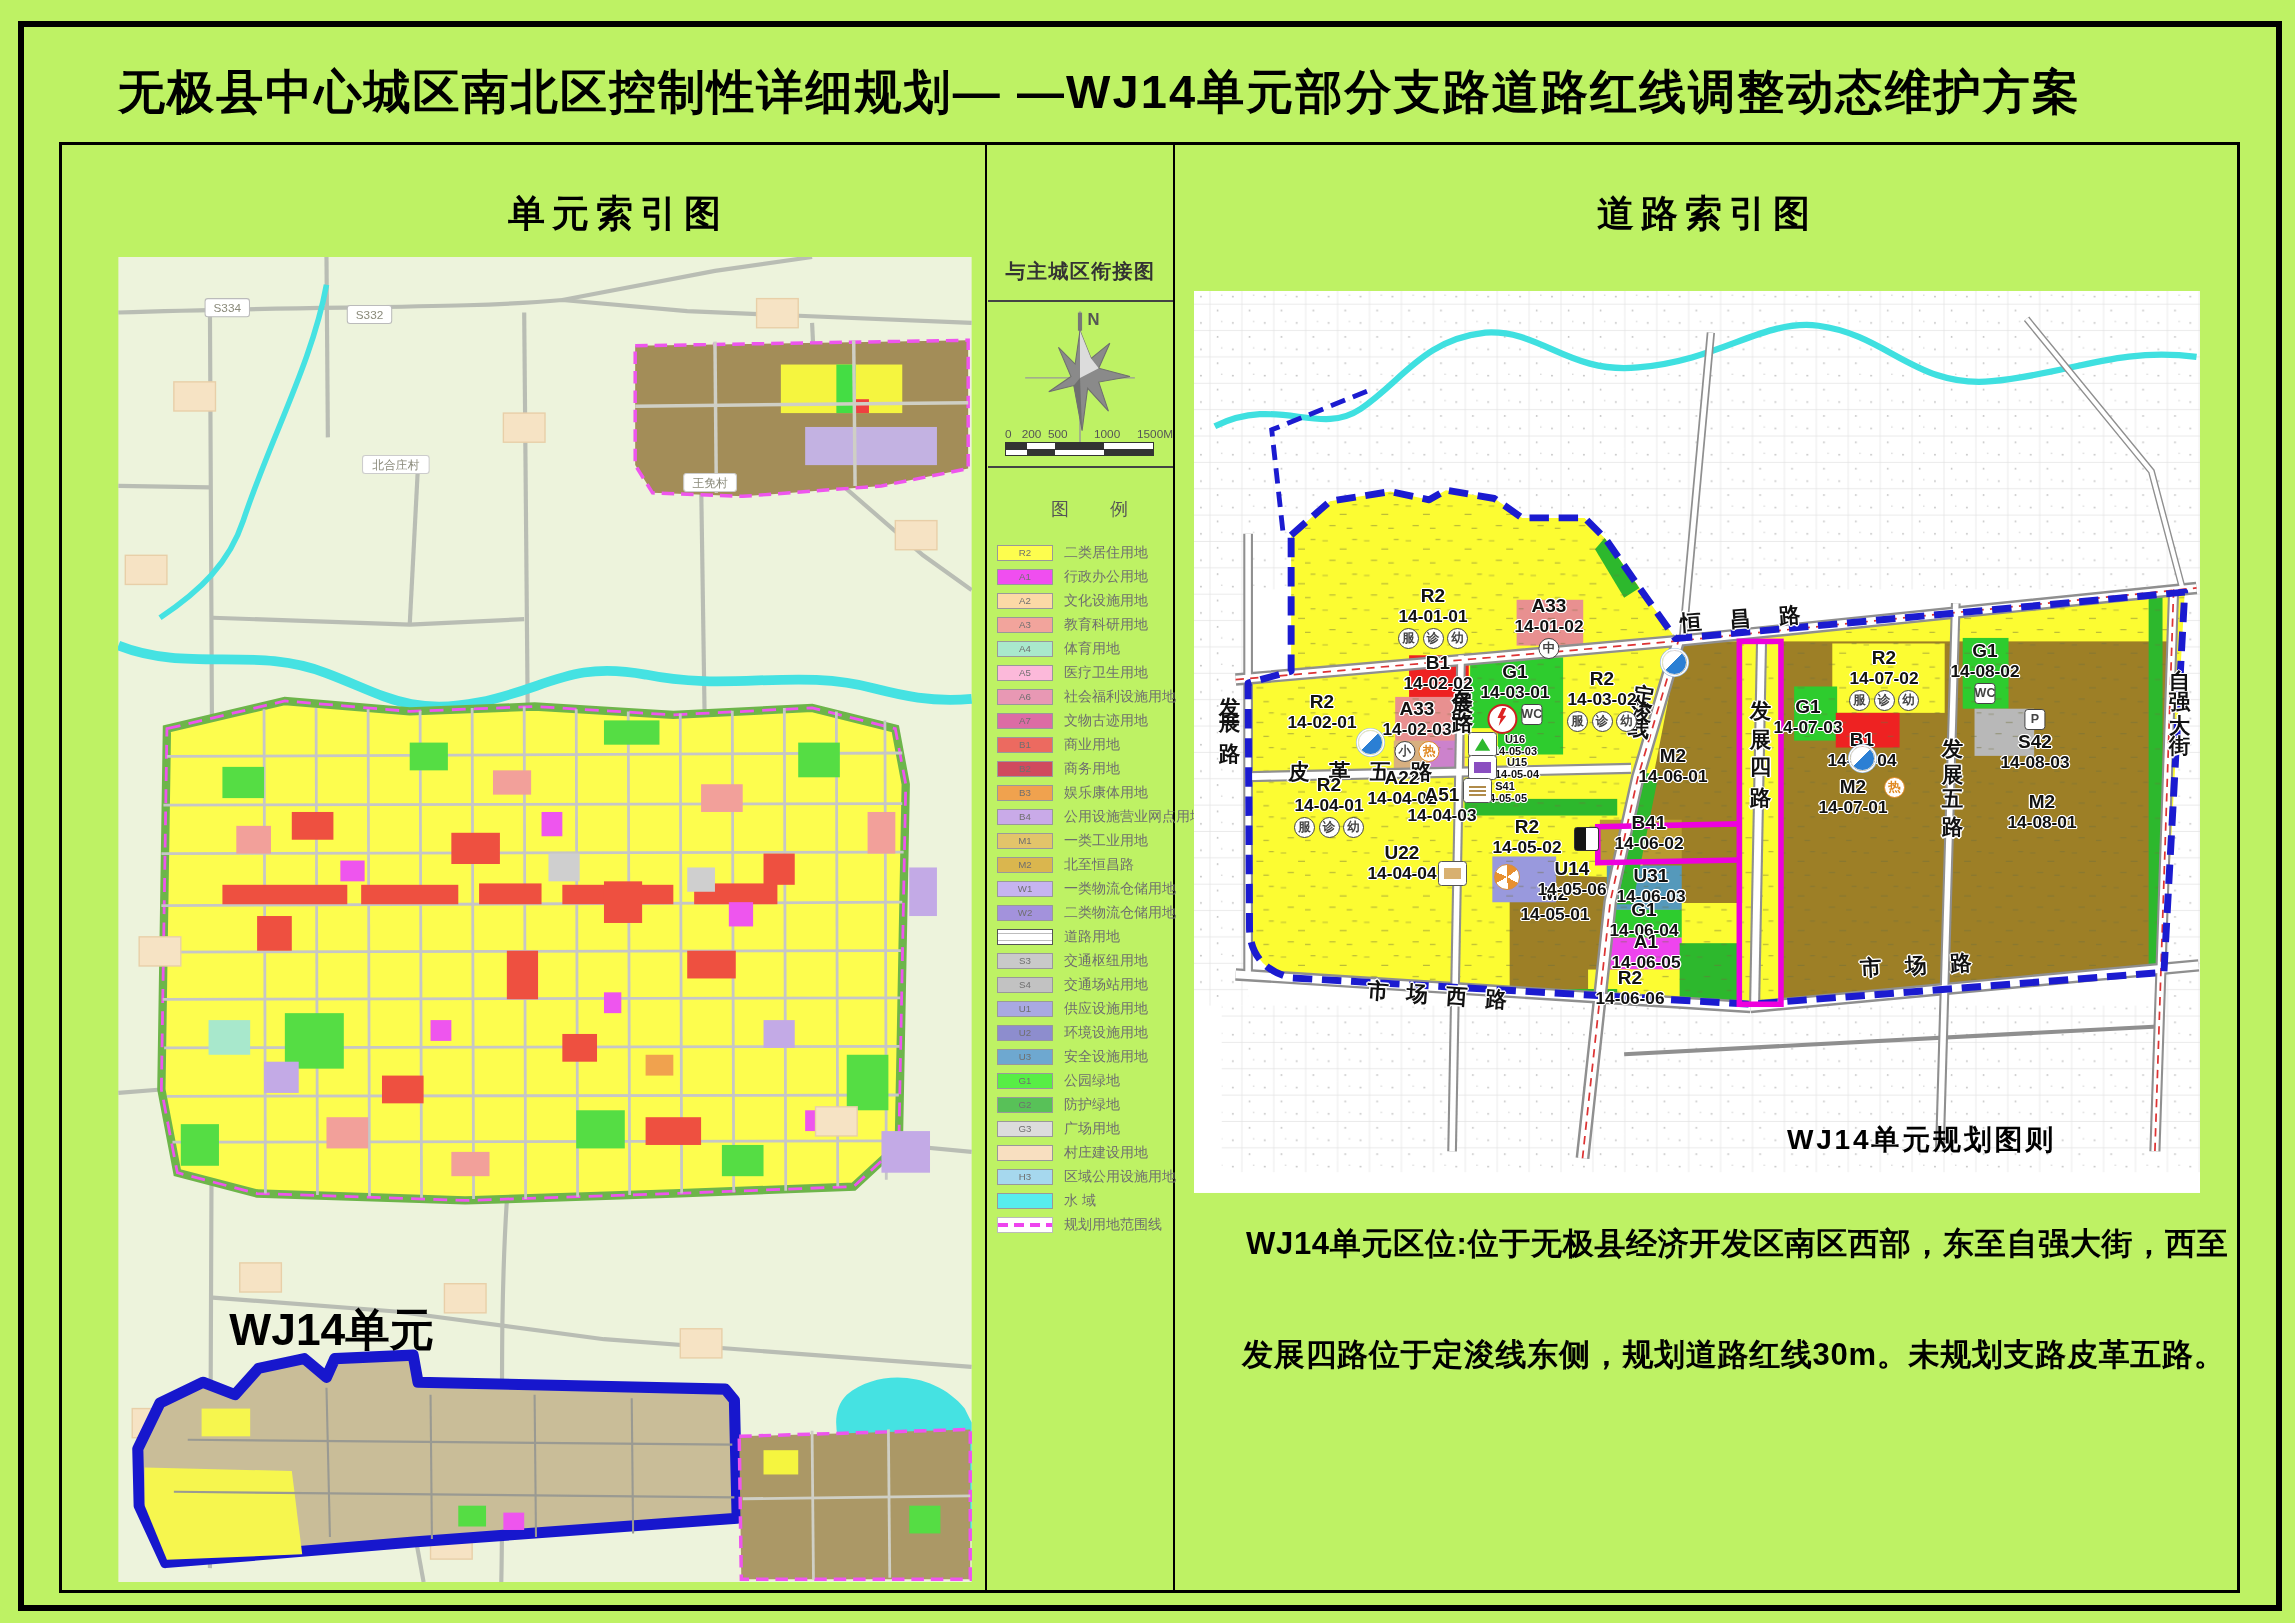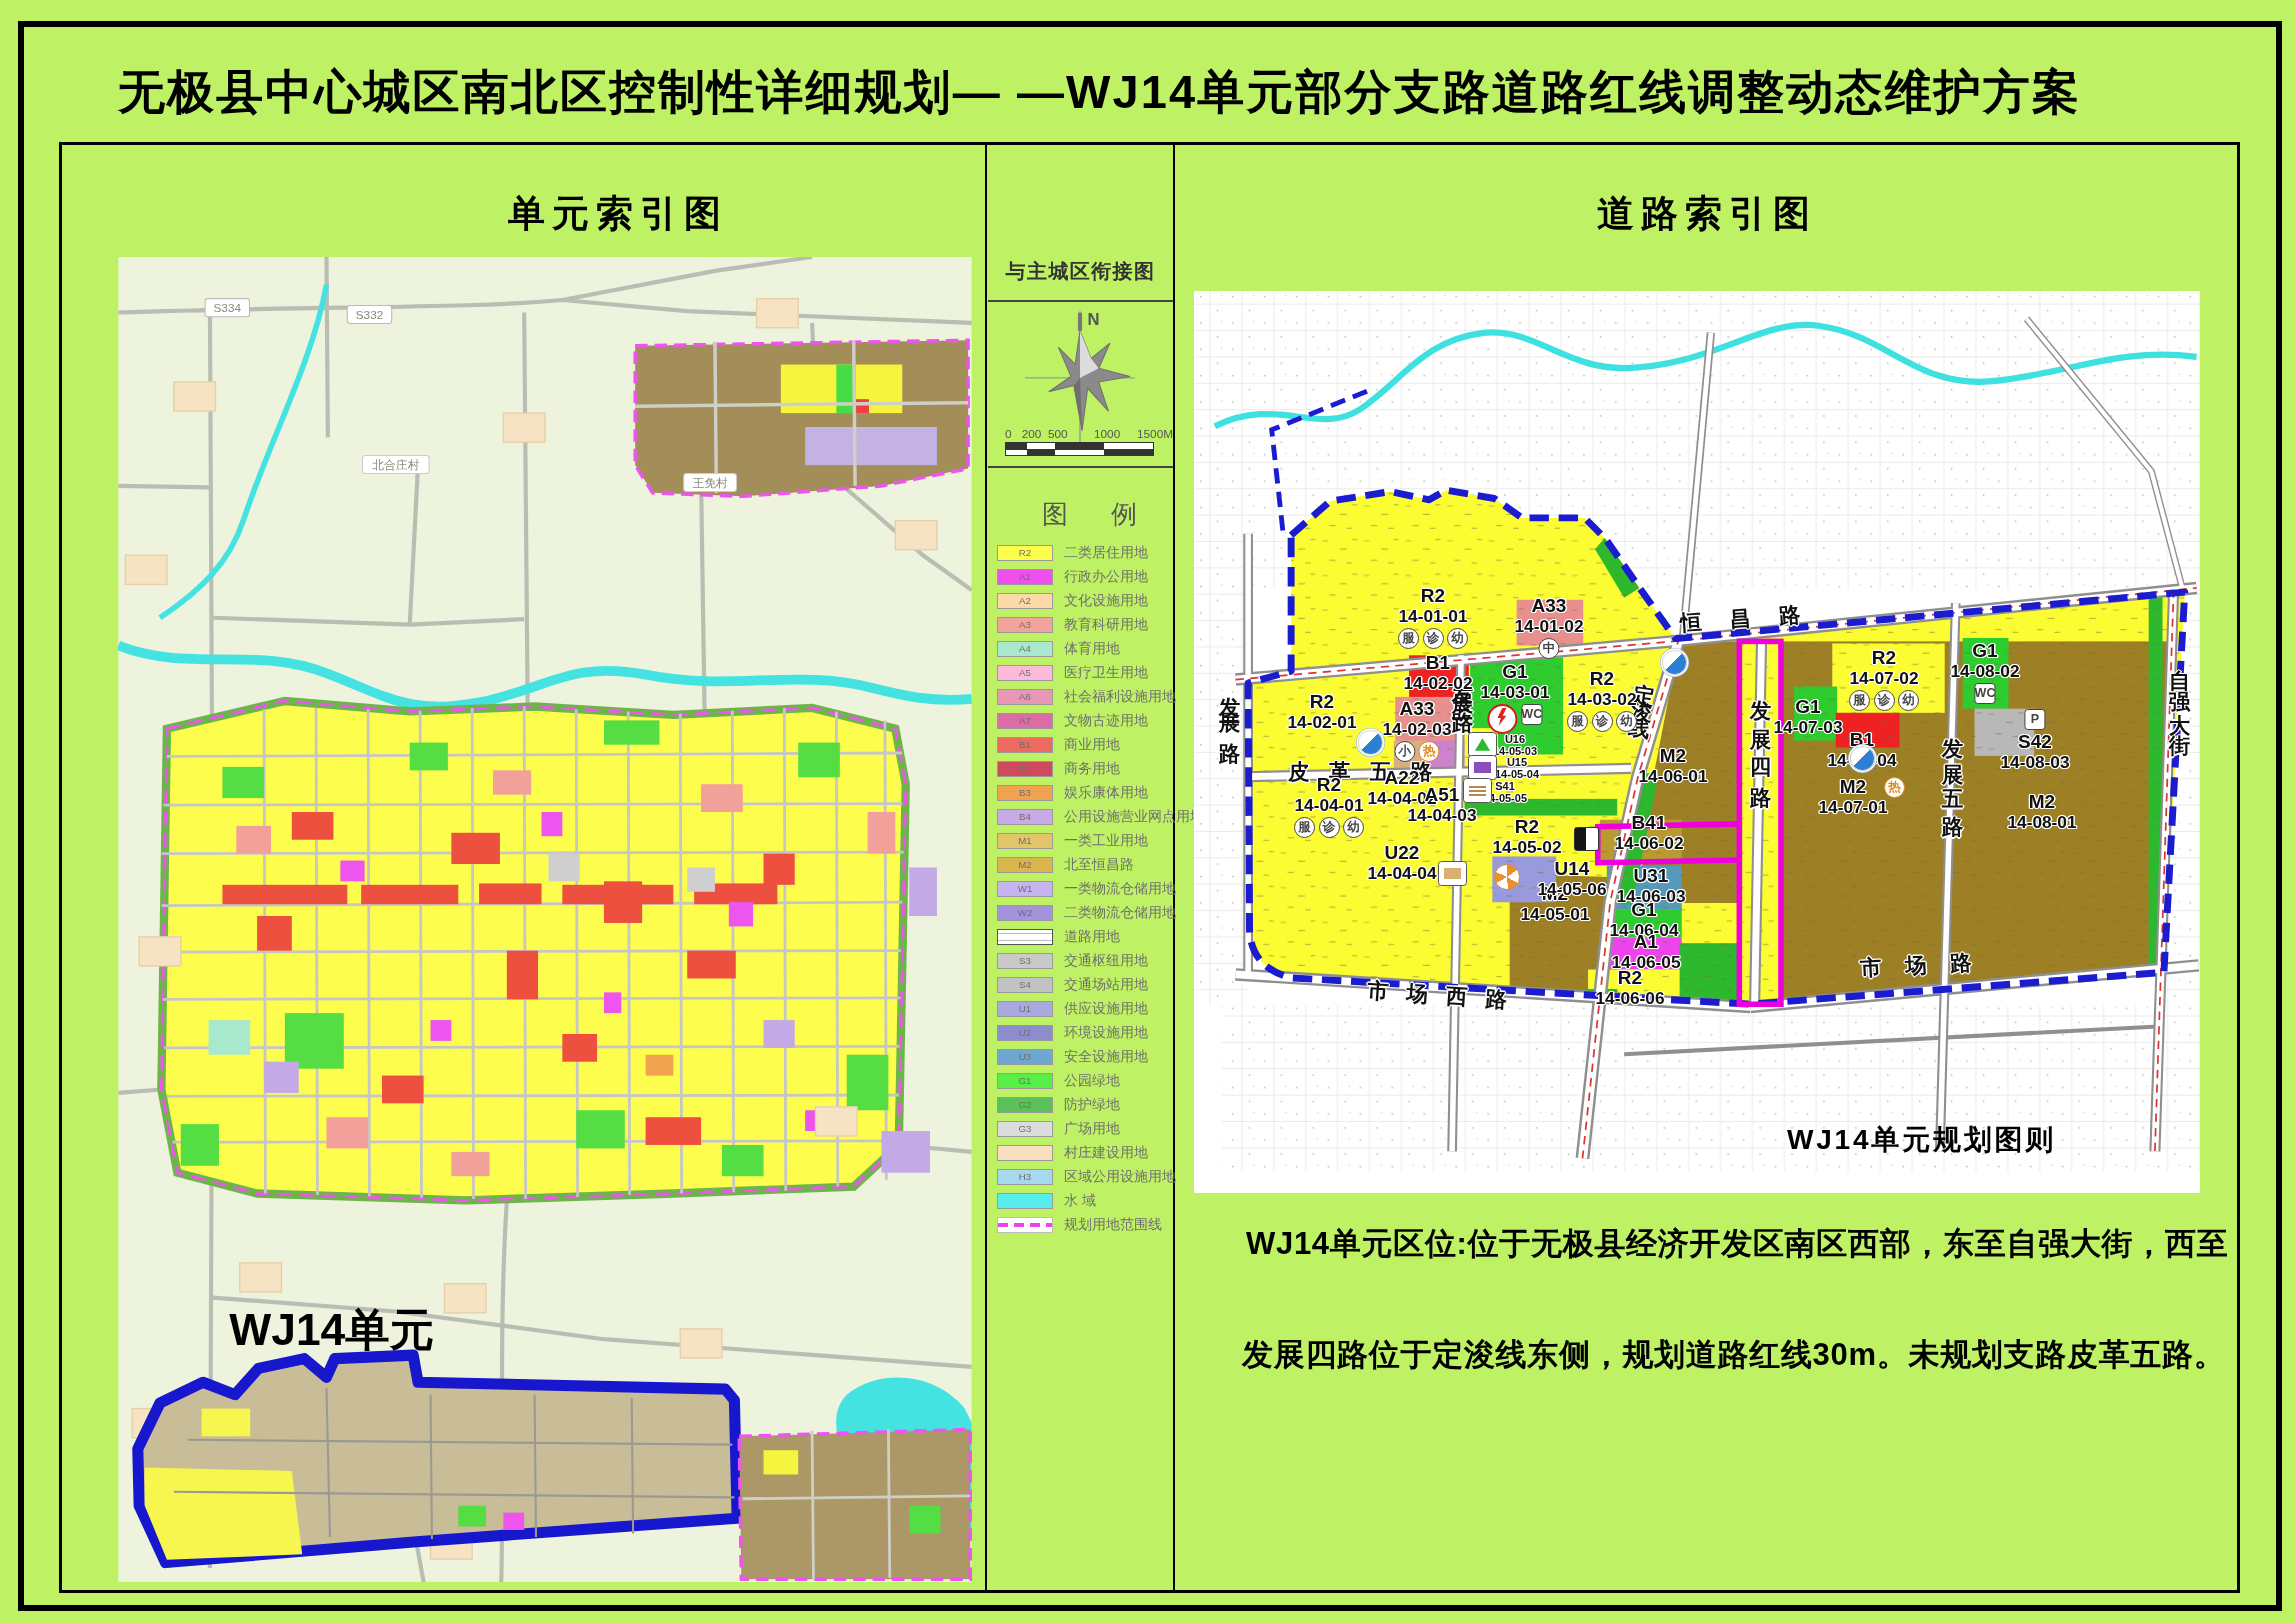--- a/index.html
+++ b/index.html
@@ -5,21 +5,21 @@
   html,body{margin:0;padding:0;background:#e8e8e8;}
   .page{position:relative;width:2295px;height:1623px;background:#bef264;overflow:hidden;
         font-family:"Liberation Sans", sans-serif;color:#000;}
   .outer-frame{position:absolute;left:18px;top:21px;width:2252px;height:1578px;border:6.2px solid #000;}
   .main-title{position:absolute;left:118px;top:61px;font-size:47px;font-weight:bold;letter-spacing:2.1px;white-space:nowrap;}
   .inner-frame{position:absolute;left:59px;top:142px;width:2175px;height:1445px;border:3.5px solid #000;}
   .divider{position:absolute;top:142px;height:1448px;width:0;border-left:2.8px solid #000;}
   .hrule{position:absolute;height:0;border-top:2.1px solid #444;}
   .panel-title{position:absolute;font-size:37px;font-weight:bold;letter-spacing:7px;text-align:center;}
   .inset-title{position:absolute;left:988px;top:258px;width:185px;text-align:center;font-size:20px;font-weight:bold;color:#333;letter-spacing:1.4px;}
-  .legend-title{position:absolute;left:988px;top:497px;width:203px;text-align:center;font-size:26px;color:#555;letter-spacing:18px;text-indent:18px;}
+  .legend-title{position:absolute;left:988px;top:497px;width:203px;text-align:center;font-size:18px;color:#555;letter-spacing:18px;text-indent:18px;}
   
   .legend-list{position:absolute;left:997px;top:541px;width:173px;}
   .legend-row{display:flex;align-items:center;height:24px;}
   .swatch{width:56px;height:15.3px;border:0.7px solid #999;box-sizing:border-box;display:flex;align-items:center;justify-content:center;flex:none;}
   .swcode{font-size:9.7px;color:#6f6f6f;}
   .leg-label{margin-left:11px;font-size:14px;color:#6f6f6f;white-space:nowrap;}
   .swatch.swatch-road{background:
       repeating-linear-gradient(0deg,#ffffff 0 2.8px,#bdbdbd 2.8px 4.2px,#ffffff 4.2px 7px);border:1px solid #555;}
   .swatch.swatch-boundary{background-image:repeating-linear-gradient(90deg,#ee44ee 0 10.4px,rgba(0,0,0,0) 10.4px 16px);
       background-size:100% 4.2px;background-position:center;background-repeat:no-repeat;border:0.7px solid #bbb;}

